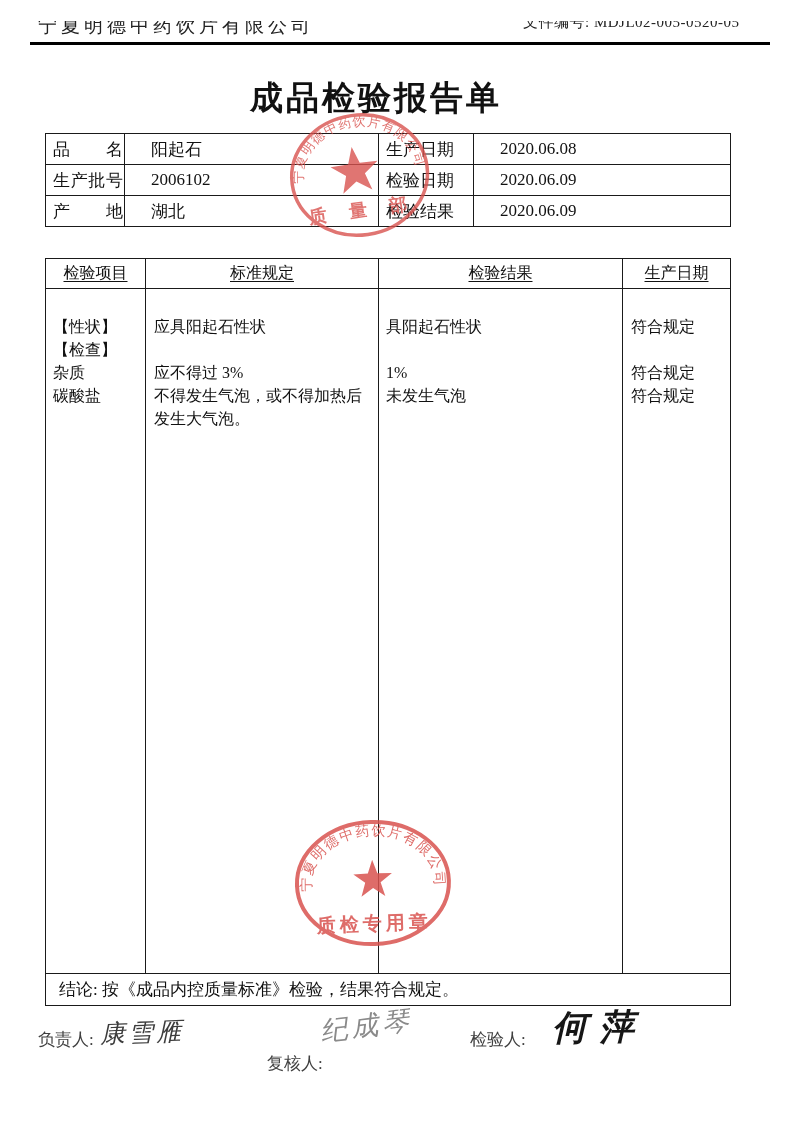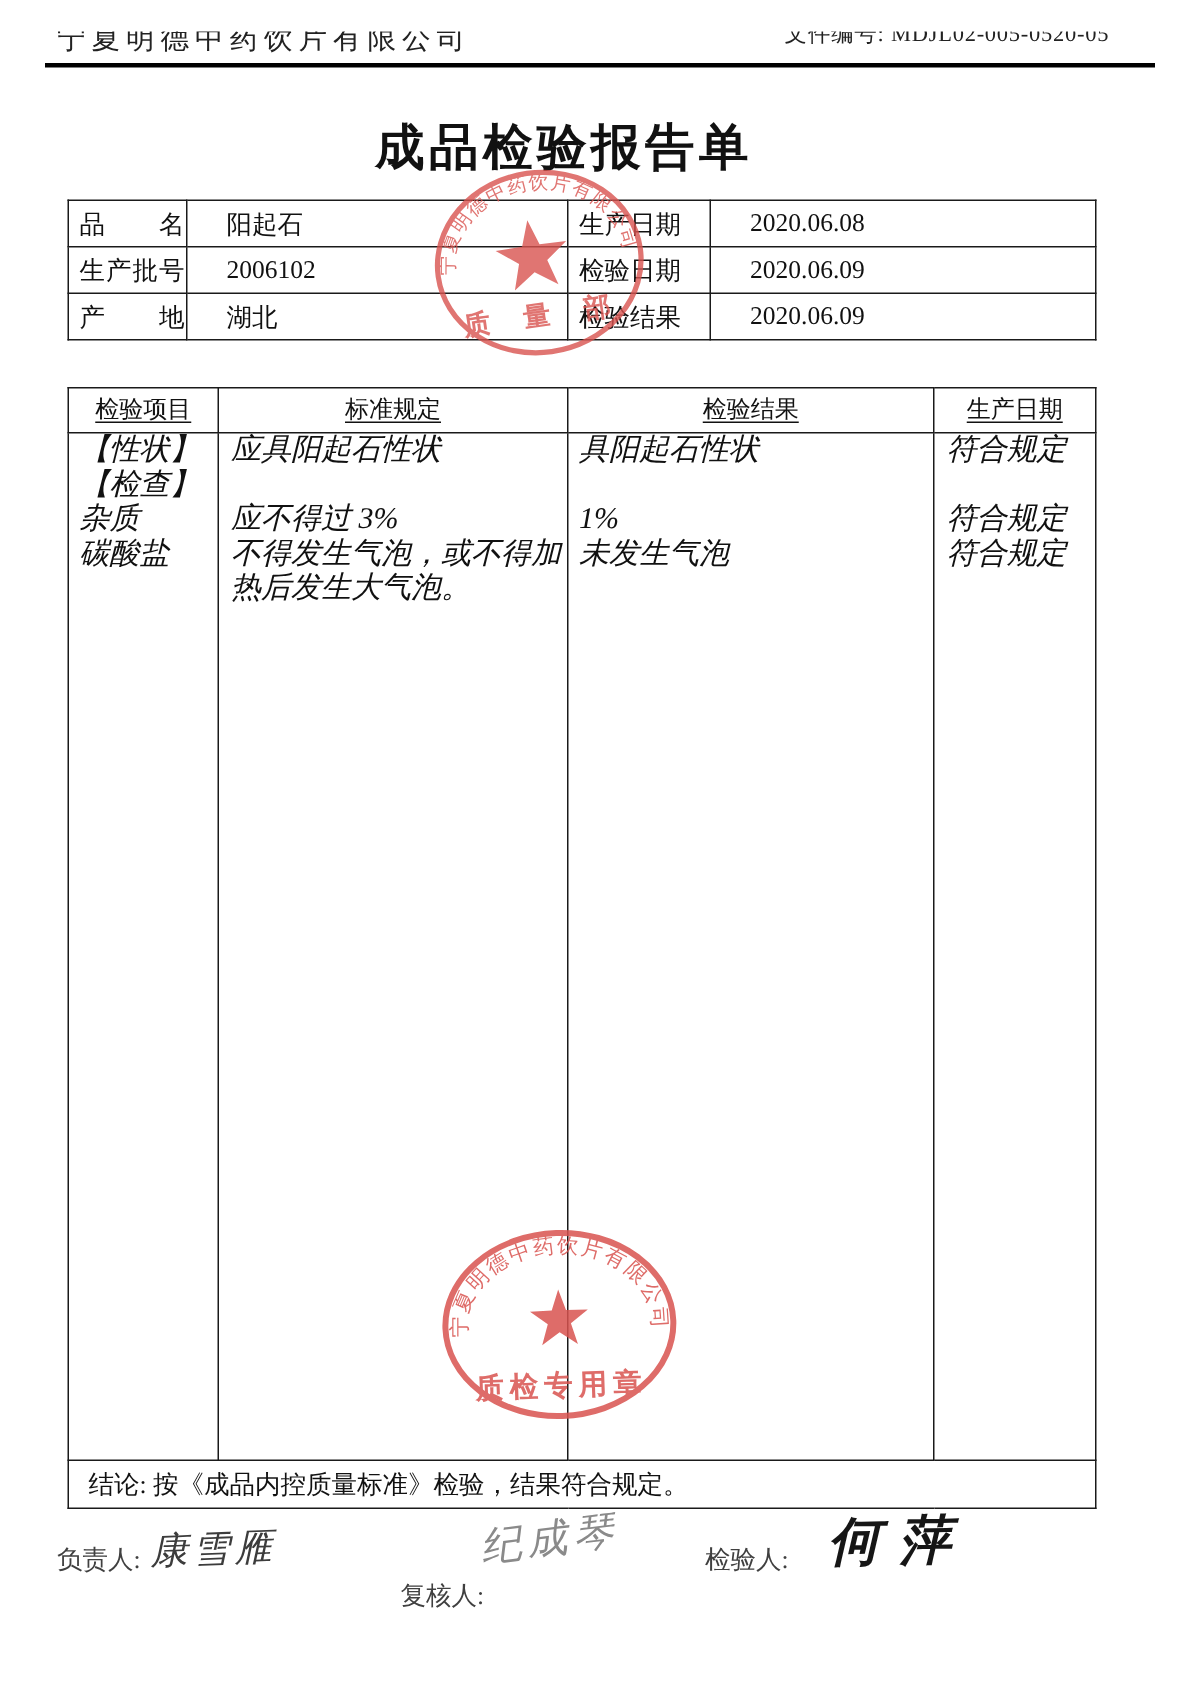--- a/index.html
+++ b/index.html
@@ -25,21 +25,21 @@
   .t1{top:133px;width:685px;}
   .t1 tr{height:31px;}
   .t1 .lab{padding-left:7px;}
   .t1 .val{padding-left:26px;}
   .sp{display:inline-block;width:70px;text-align:justify;text-align-last:justify;}
   .t2{top:258px;width:685px;}
   .t2 tr.head{height:30px;}
   .t2 tr.head td{text-align:center;font-size:16px;}
   .t2 tr.head .u{text-decoration:underline;text-underline-offset:3px;}
   .t2 tr.body{height:685px;}
-  .t2 tr.body td{vertical-align:top;font-size:20px;font-style:italic;}
+  .t2 tr.body td{vertical-align:top;padding-top:26px;font-size:16px;}
   .t2 .c1{padding-left:7px;}
   .t2 .c2{padding-left:8px;padding-right:3px;}
   .t2 .c3{padding-left:7px;}
   .t2 .c4{padding-left:8px;}
   .line{line-height:23px;min-height:23px;}
   .t2 tr.concl{height:32px;}
   .t2 tr.concl td{padding-left:13px;font-size:17px;}
 
   
   .stamp{position:absolute;pointer-events:none;}

